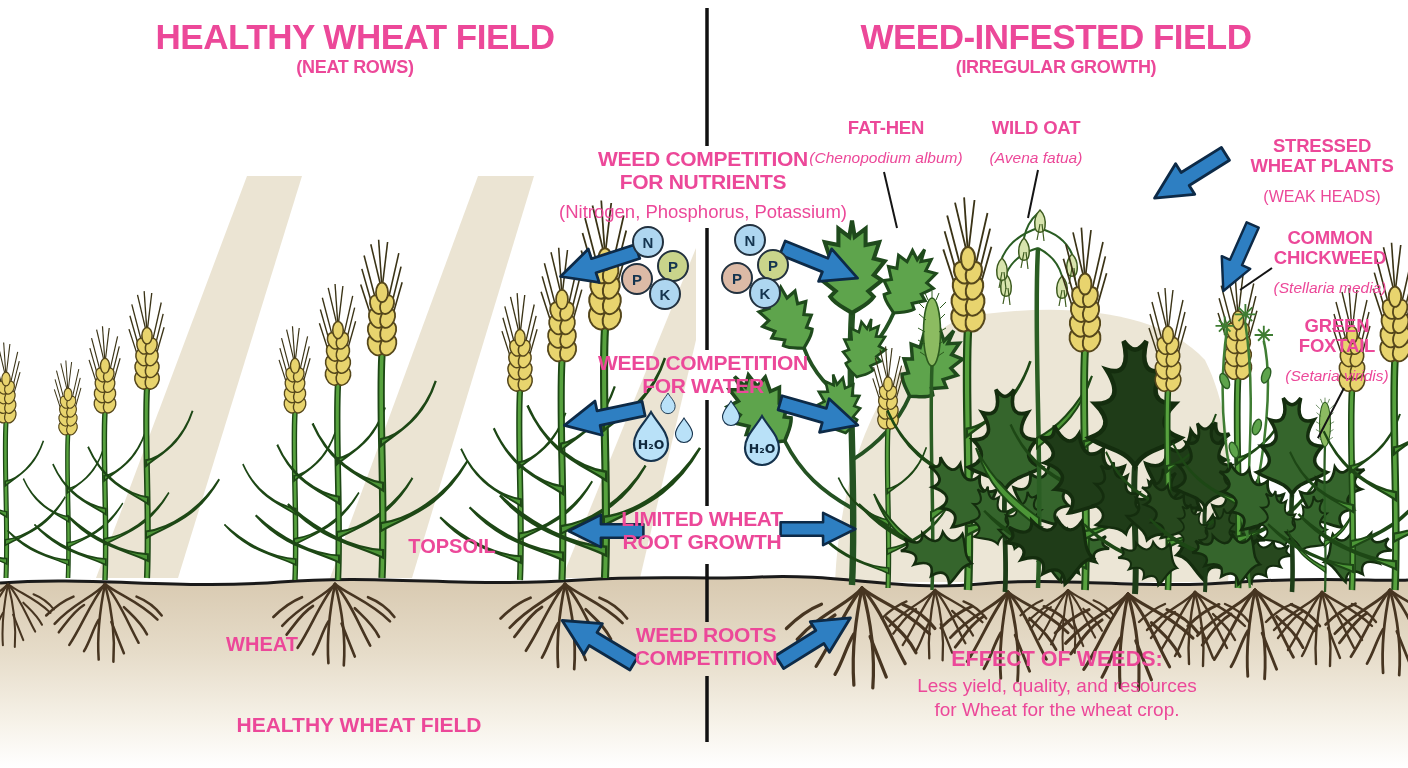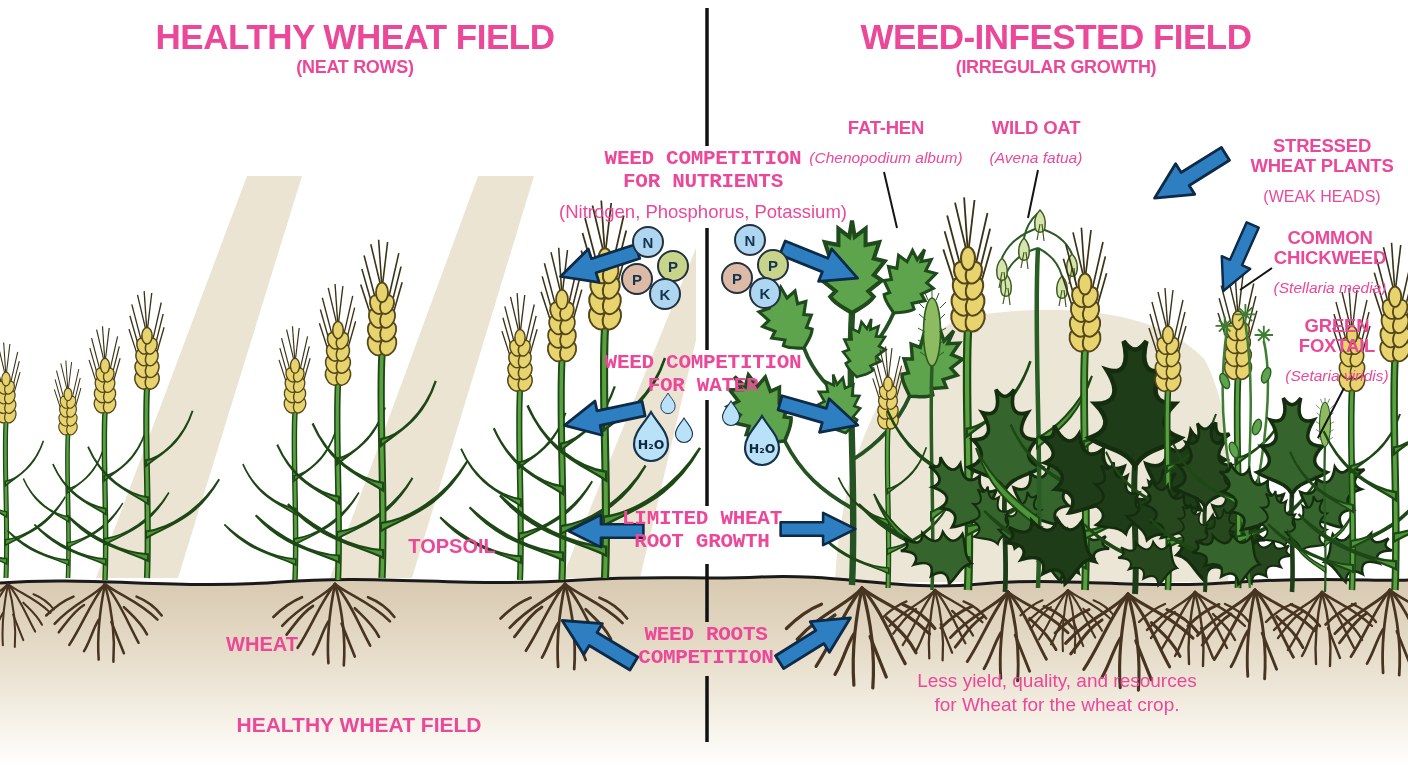--- a/index.html
+++ b/index.html
@@ -4,28 +4,28 @@
 <style>
   html,body{margin:0;padding:0;background:#fff;}
   .canvas{
     position:relative;width:1408px;height:768px;overflow:hidden;
     background:#ffffff;font-family:"Liberation Sans",sans-serif;color:#141414;
   }
   svg.scene{position:absolute;left:0;top:0;width:1408px;height:768px;}
   .tblock{position:absolute;transform:translateX(-50%);text-align:center;white-space:nowrap;color:#ec4899;line-height:1.08;}
   .title-main{font-size:35px;font-weight:800;letter-spacing:-0.5px;}
   .title-sub{font-size:18px;font-weight:600;letter-spacing:-0.3px;margin-top:2px;}
-  .c-bold{font-size:21px;font-weight:800;letter-spacing:-0.3px;font-family:Liberation Mono, monospace;}
+  .c-bold{font-size:21px;font-weight:800;letter-spacing:-0.3px;}
   .c-sub{font-size:18.5px;font-weight:400;margin-top:9px;}
   .s-bold{font-size:18.5px;font-weight:800;letter-spacing:-0.2px;}
   .s-latin{font-size:15.5px;font-style:italic;font-weight:400;margin-top:12px;}
   .soil-lbl{font-size:20px;font-weight:600;}
   .caption{font-size:21px;font-weight:800;}
   .eff-head{font-size:21.5px;font-weight:800;}
-  .eff-body{font-size:19px;font-weight:400;line-height:1.25;margin-top:21px;}
+  .eff-body{font-size:19px;font-weight:400;line-height:1.25;margin-top:3px;}
   .npk{position:absolute;width:32px;height:32px;border-radius:50%;border:2.5px solid #22313f;
        box-sizing:border-box;display:flex;align-items:center;justify-content:center;
        font-weight:800;font-size:15px;color:#14344f;}
   .npk-blue{background:#aed6f0;} .npk-green{background:#c9d48b;} .npk-pink{background:#dcbaa6;}
   .h2o{font-family:"DejaVu Sans",sans-serif;font-size:12.5px;font-weight:700;fill:#10293e;text-anchor:middle;}
   .dw-mid{fill:#35652c;} .dw-dark{fill:#27481e;} .dw-deep{fill:#1f3c18;}
 </style>
 </head>
 <body>
 
@@ -372,17 +372,18 @@
     <div class="s-bold">GREEN</div>
     <div class="s-bold">FOXTAIL</div>
     <div class="s-latin">(Setaria viridis)</div>
   </div>
 
   <div class="tblock soil-lbl" style="left:452px;top:536px">TOPSOIL</div>
   <div class="tblock soil-lbl" style="left:262px;top:634px">WHEAT</div>
   <div class="tblock caption" style="left:359px;top:714px">HEALTHY WHEAT FIELD</div>
 
   <div class="tblock" style="left:1057px;top:648px">
+    <div class="eff-head">EFFECT OF WEEDS:</div>
     <div class="eff-body">Less yield, quality, and resources</div>
     <div class="eff-body" style="margin-top:0">for Wheat for the wheat crop.</div>
   </div>
 
 </div>
 
 </body></html>

